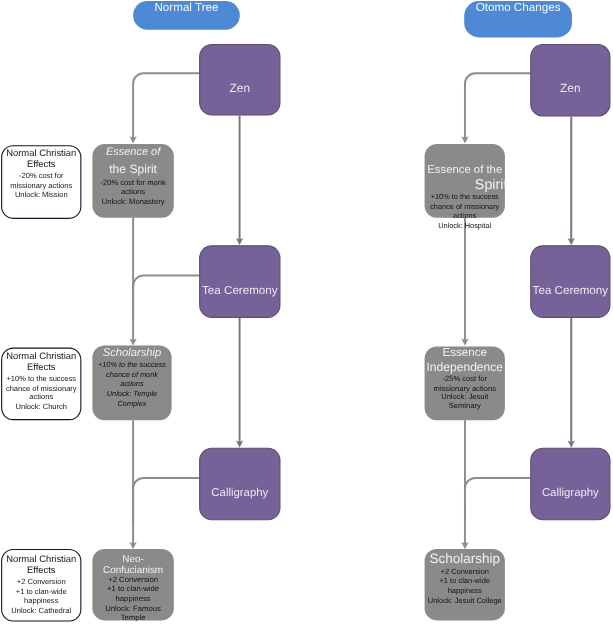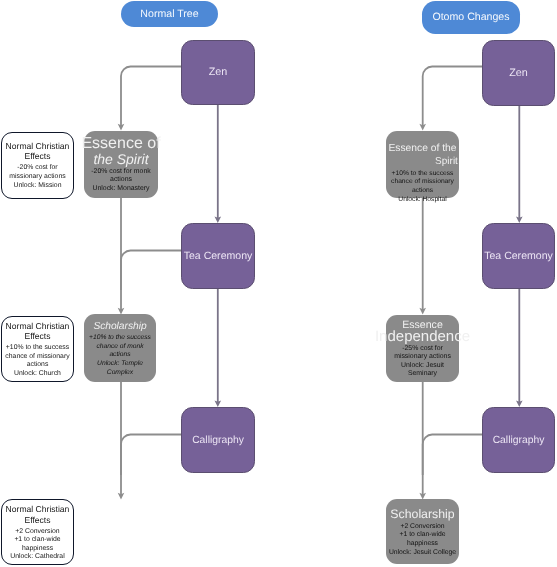--- a/index.html
+++ b/index.html
@@ -1,24 +1,24 @@
 <!DOCTYPE html>
 <html><head>
 <meta charset="utf-8">
 <title>Tech Tree</title>
 <style>
   html,body{margin:0;padding:0;background:#fff;}
   body{width:557px;height:567px;font-family:"Liberation Sans",sans-serif;overflow:hidden;position:relative;-webkit-font-smoothing:antialiased;text-rendering:geometricPrecision;}
   .stage{position:absolute;left:0;top:0;width:557px;height:567px;}
   svg.wires{position:absolute;left:0;top:0;width:557px;height:567px;}
-  .node{position:absolute;box-sizing:border-box;display:flex;flex-direction:column;align-items:center;justify-content:center;text-align:center;}
+  .node{position:absolute;box-sizing:border-box;display:flex;flex-direction:column;align-items:center;justify-content:flex-start;text-align:center;}
   .node span{display:block;white-space:nowrap;}
   .pill{border-radius:13.3px;background:#4e89d6;color:#f4f8fd;font-size:10.6px;}
   .purple{background:#766198;border-radius:11.5px;border:1px solid #5b4e70;}
-  .purple .t{color:#ece5f4;}
+  .purple .t{color:#ece5f4;margin-top:34px;}
   .gray{background:#8a8a8a;border-radius:11px;}
   .gray .t{color:#f0f0f0;}
   .gray .d{color:#121212;}
   .node .d.first{margin-top:1.1px;}
   .white .d.first{margin-top:2.6px;}
   .white{padding-top:0.6px;}
   
   .white{background:#ffffff;border:1px solid #0f172a;border-radius:11px;}
   .white .t{color:#161616;font-size:8.57px;line-height:10.4px;}
   .white .d{color:#161616;font-size:6.85px;line-height:8.6px;}
@@ -63,22 +63,22 @@
 </div>
 <div class="node pill" style="left:422px;top:0.5px;width:98px;height:33px;">
   <span>Otomo Changes</span>
 </div>
 
 <div class="node purple" style="left:181px;top:40px;width:74px;height:65px;">
   <span class="t" style="font-size:10.8px;line-height:13px;">Zen</span>
 </div>
 
 <div class="node gray" style="left:84px;top:131px;width:74px;height:67px;padding-top:1.4px;">
-  <span class="t" style="font-size:16px;line-height:14.6px;">Essence of</span>
-  <span class="t" style="font-size:14px;line-height:14.6px;font-style:italic;">the Spirit</span>
+  <span class="t" style="font-size:10px;line-height:14.6px;font-style:italic;">Essence of</span>
+  <span class="t" style="font-size:11px;line-height:14.6px;">the Spirit</span>
   <span class="d first" style="font-size:6.9px;line-height:8.5px;">-20% cost for monk</span>
   <span class="d" style="font-size:6.9px;line-height:8.5px;">actions</span>
   <span class="d" style="font-size:6.9px;line-height:8.5px;">Unlock: Monastery</span>
 </div>
 
 <div class="node purple" style="left:181px;top:223px;width:74px;height:66px;">
   <span class="t" style="font-size:10.55px;line-height:13px;">Tea Ceremony</span>
 </div>
 
 <div class="node gray" style="left:84px;top:314px;width:72px;height:68px;padding-top:2px;font-style:italic;">
@@ -87,20 +87,29 @@
   <span class="d" style="font-size:6.7px;line-height:8.6px;">chance of monk</span>
   <span class="d" style="font-size:6.7px;line-height:8.6px;">actions</span>
   <span class="d" style="font-size:6.7px;line-height:8.6px;">Unlock: Temple</span>
   <span class="d" style="font-size:6.7px;line-height:8.6px;">Complex</span>
 </div>
 
 <div class="node purple" style="left:181px;top:407px;width:74px;height:66px;">
   <span class="t" style="font-size:10.35px;line-height:13px;">Calligraphy</span>
 </div>
 
+<div class="node gray" style="left:84px;top:499px;width:74px;height:64.6px;padding-top:3.6px;">
+  <span class="t" style="font-size:9px;line-height:10px;">Neo-</span>
+  <span class="t" style="font-size:9px;line-height:10px;">Confucianism</span>
+  <span class="d first" style="font-size:7px;line-height:8.8px;">+2 Conversion</span>
+  <span class="d" style="font-size:7px;line-height:8.8px;">+1 to clan-wide</span>
+  <span class="d" style="font-size:7px;line-height:8.8px;">happiness</span>
+  <span class="d" style="font-size:7px;line-height:8.8px;">Unlock: Famous</span>
+  <span class="d" style="font-size:7px;line-height:8.8px;">Temple</span>
+</div>
 
 <div class="node white" style="left:1px;top:132px;width:73px;height:66.5px;">
   <span class="t">Normal Christian</span>
   <span class="t">Effects</span>
   <span class="d first">-20% cost for</span>
   <span class="d">missionary actions</span>
   <span class="d">Unlock: Mission</span>
 </div>
 
 <div class="node white" style="left:1px;top:316.3px;width:73px;height:66px;">
@@ -120,34 +129,34 @@
   <span class="d">happiness</span>
   <span class="d">Unlock: Cathedral</span>
 </div>
 
 <div class="node purple" style="left:482px;top:40px;width:73px;height:66px;">
   <span class="t" style="font-size:10.8px;line-height:13px;">Zen</span>
 </div>
 
 <div class="node gray" style="left:386px;top:131px;width:73px;height:67px;padding-top:18px;">
   <span class="t" style="font-size:10.3px;line-height:12.9px;">Essence of the</span>
-  <span class="t" style="font-size:10px;line-height:12.9px;margin-left:48px;">Spirit</span>
+  <span class="t" style="font-size:13px;line-height:12.9px;margin-left:48px;">Spirit</span>
   <span class="d first" style="font-size:6.7px;line-height:8.7px;">+10% to the success</span>
   <span class="d" style="font-size:6.7px;line-height:8.7px;">chance of missionary</span>
   <span class="d" style="font-size:6.7px;line-height:8.7px;">actions</span>
   <span class="d" style="font-size:6.7px;line-height:8.7px;">Unlock: Hospital</span>
 </div>
 
 <div class="node purple" style="left:482px;top:223px;width:73px;height:66px;">
   <span class="t" style="font-size:10.55px;line-height:13px;">Tea Ceremony</span>
 </div>
 
 <div class="node gray" style="left:386px;top:315px;width:73px;height:67px;">
   <span class="t" style="font-size:10.6px;line-height:12.6px;">Essence</span>
-  <span class="t" style="font-size:15px;line-height:12.6px;">Independence</span>
+  <span class="t" style="font-size:11px;line-height:12.6px;">Independence</span>
   <span class="d first" style="font-size:6.9px;line-height:8.3px;">-25% cost for</span>
   <span class="d" style="font-size:6.9px;line-height:8.3px;">missionary actions</span>
   <span class="d" style="font-size:6.9px;line-height:8.3px;">Unlock: Jesuit</span>
   <span class="d" style="font-size:6.9px;line-height:8.3px;">Seminary</span>
 </div>
 
 <div class="node purple" style="left:482px;top:407px;width:73px;height:66px;">
   <span class="t" style="font-size:10.35px;line-height:13px;">Calligraphy</span>
 </div>
 

